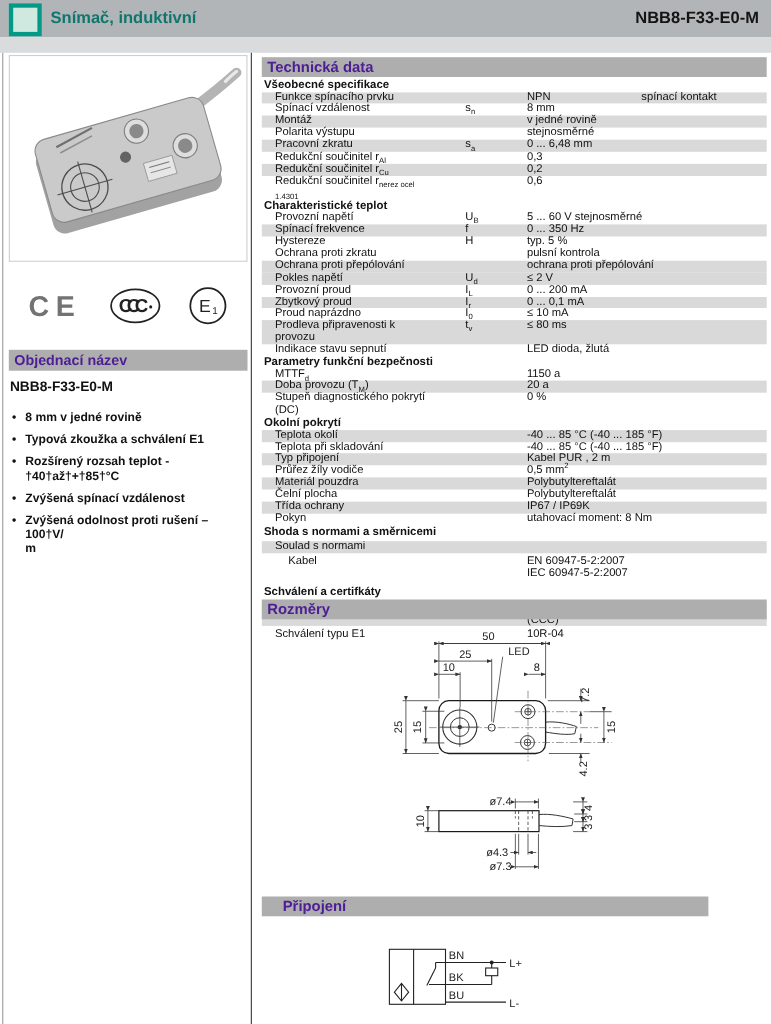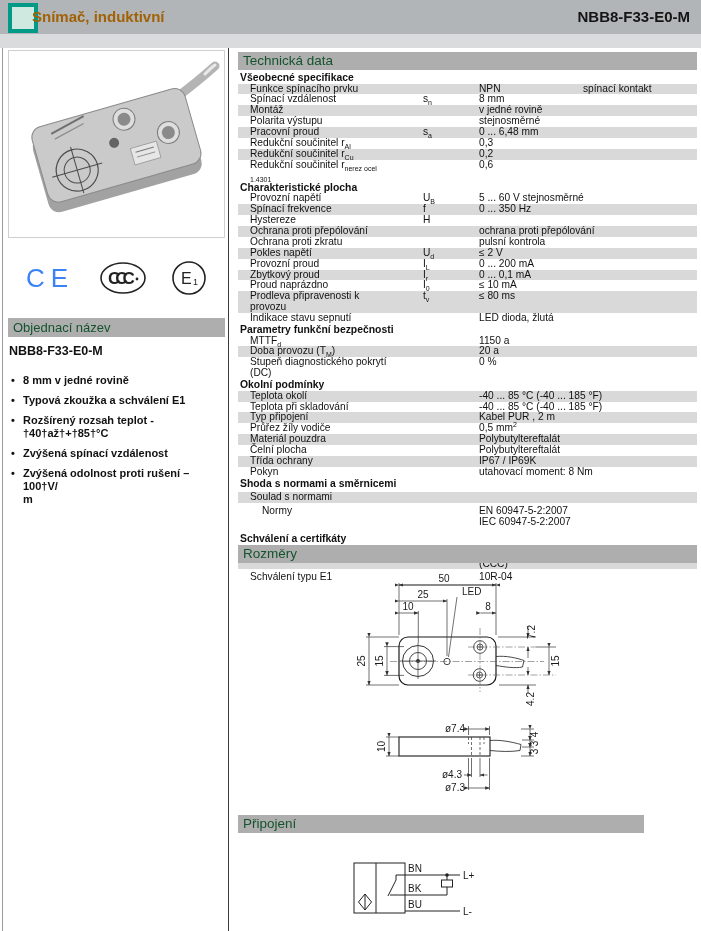--- a/index.html
+++ b/index.html
@@ -1,36 +1,36 @@
 <!DOCTYPE html>
 <html><head>
 <meta charset="utf-8">
 <style>
   html,body{margin:0;padding:0;}
   body{width:701px;height:931px;position:relative;background:#ffffff;
        font-family:"Liberation Sans","DejaVu Sans",sans-serif;color:#111;overflow:hidden;}
   .hdr-bar{position:absolute;left:0;top:0;width:701px;height:34px;background:#b2b5b7;}
   .logo{position:absolute;left:8px;top:3px;width:22px;height:22px;background:#cfe9e1;border:4px solid #029a87;}
-  .hdr-title{position:absolute;left:32px;top:8px;font-size:15px;font-weight:bold;color:#a16207;}
+  .hdr-title{position:absolute;left:46px;top:8px;font-size:15px;font-weight:bold;color:#0f766e;}
   .hdr-code{position:absolute;right:11px;top:8px;font-size:15px;font-weight:bold;color:#141414;}
   .band{position:absolute;left:0;top:34px;width:701px;height:14px;background:#dadbdc;}
   .vline{position:absolute;left:228px;top:48px;width:1px;height:883px;background:#3a3a3a;}
   .lline{position:absolute;left:2px;top:48px;width:1px;height:883px;background:#9b9b9b;}
   .photo-box{position:absolute;left:8px;top:50px;width:217px;height:188px;background:#fff;border:1px solid #cfcfcf;box-sizing:border-box;}
   .certs{position:absolute;left:8px;top:252px;width:217px;height:52px;display:flex;align-items:center;justify-content:space-between;padding:0 18px;box-sizing:border-box;}
-  .ce-mark{font-size:26px;letter-spacing:6px;color:#3b82f6;font-weight:400;}
-  .gray-bar{background:#aeaeae;color:#14532d;font-weight:normal;box-sizing:border-box;}
+  .ce-mark{font-size:26px;letter-spacing:6px;color:#737373;font-weight:700;}
+  .gray-bar{background:#aeaeae;color:#4c1d95;font-weight:bold;box-sizing:border-box;}
   .order-bar{position:absolute;left:8px;top:318px;width:217px;height:19px;font-size:13px;line-height:19px;padding-left:5px;}
   .order-code{position:absolute;left:9px;top:344px;font-size:12.5px;font-weight:bold;}
   .features{position:absolute;left:8px;top:374px;width:212px;margin:0;padding:0;list-style:none;}
   .features li{position:relative;padding-left:15px;margin-bottom:7px;font-size:11px;line-height:13px;font-weight:bold;white-space:pre-line;}
   .features li::before{content:"•";position:absolute;left:3px;top:0;}
   .tech-bar{position:absolute;left:238px;top:52px;width:459px;height:18px;font-size:13.5px;line-height:18px;padding-left:5px;}
   .dim-bar{position:absolute;left:238px;top:545px;width:459px;height:18px;font-size:13.5px;line-height:18px;padding-left:5px;}
-  .conn-bar{position:absolute;left:238px;top:815px;width:406px;height:18px;font-size:13.5px;line-height:18px;padding-left:5px;}
+  .conn-bar{position:absolute;left:238px;top:815px;width:406px;height:18px;font-size:13.5px;line-height:18px;padding-left:19px;}
   .tech-table{position:absolute;left:238px;top:72px;width:459px;font-size:10.2px;}
   .sec-hdr{font-weight:bold;font-size:10.4px;line-height:11.5px;min-height:11.5px;padding-left:2px;}
   .trow{display:grid;grid-template-columns:146px 29px 1fr;min-height:10.9px;line-height:10.9px;padding-left:12px;gap:27px;}
   .trow.shade{background:#d9d9d9;}
   .trow sub{font-size:7px;line-height:0;}
   .trow sup{font-size:7px;line-height:0;}
   .trow .tval .v1{display:inline-block;width:104px;}
   .trow.ind2 .tlabel{padding-left:12px;}
   .trow.mt{margin-top:3px;}
   svg text{font-family:"Liberation Sans","DejaVu Sans",sans-serif;}
@@ -117,63 +117,64 @@
       <div class="tlabel">Montáž</div>
       <div class="tsym"></div>
       <div class="tval">v jedné rovině</div>
     </div>
     <div class="trow">
       <div class="tlabel">Polarita výstupu</div>
       <div class="tsym"></div>
       <div class="tval">stejnosměrné</div>
     </div>
     <div class="trow shade">
-      <div class="tlabel">Pracovní proud</div>
+      <div class="tlabel">Pracovní zkratu</div>
       <div class="tsym">s<sub>a</sub></div>
       <div class="tval">0 ... 6,48 mm</div>
     </div>
     <div class="trow">
       <div class="tlabel">Redukční součinitel r<sub>Al</sub></div>
       <div class="tsym"></div>
       <div class="tval">0,3</div>
     </div>
     <div class="trow shade">
       <div class="tlabel">Redukční součinitel r<sub>Cu</sub></div>
       <div class="tsym"></div>
       <div class="tval">0,2</div>
     </div>
     <div class="trow">
       <div class="tlabel">Redukční součinitel r<sub>nerez ocel 1.4301</sub></div>
       <div class="tsym"></div>
       <div class="tval">0,6</div>
     </div>
-    <div class="sec-hdr">Charakteristické plocha</div>
+    <div class="sec-hdr">Charakteristické teplot</div>
     <div class="trow">
       <div class="tlabel">Provozní napětí</div>
       <div class="tsym">U<sub>B</sub></div>
       <div class="tval">5 ... 60 V stejnosměrné</div>
     </div>
     <div class="trow shade">
       <div class="tlabel">Spínací frekvence</div>
       <div class="tsym">f</div>
       <div class="tval">0 ... 350 Hz</div>
     </div>
     <div class="trow">
       <div class="tlabel">Hystereze</div>
       <div class="tsym">H</div>
+      <div class="tval">typ. 5  %</div>
+    </div>
+    <div class="trow">
+      <div class="tlabel">Ochrana proti zkratu</div>
+      <div class="tsym"></div>
+      <div class="tval">pulsní kontrola</div>
     </div>
     <div class="trow shade">
       <div class="tlabel">Ochrana proti přepólování</div>
       <div class="tsym"></div>
       <div class="tval">ochrana proti přepólování</div>
-    </div>
-    <div class="trow">
-      <div class="tlabel">Ochrana proti zkratu</div>
-      <div class="tsym"></div>
-      <div class="tval">pulsní kontrola</div>
     </div>
     <div class="trow shade">
       <div class="tlabel">Pokles napětí</div>
       <div class="tsym">U<sub>d</sub></div>
       <div class="tval">≤ 2 V</div>
     </div>
     <div class="trow">
       <div class="tlabel">Provozní proud</div>
       <div class="tsym">I<sub>L</sub></div>
       <div class="tval">0 ... 200 mA</div>
@@ -207,21 +208,21 @@
     <div class="trow shade">
       <div class="tlabel">Doba provozu (T<sub>M</sub>)</div>
       <div class="tsym"></div>
       <div class="tval">20 a</div>
     </div>
     <div class="trow">
       <div class="tlabel">Stupeň diagnostického pokrytí (DC)</div>
       <div class="tsym"></div>
       <div class="tval">0 %</div>
     </div>
-    <div class="sec-hdr">Okolní podmínky</div>
+    <div class="sec-hdr">Okolní pokrytí</div>
     <div class="trow shade">
       <div class="tlabel">Teplota okolí</div>
       <div class="tsym"></div>
       <div class="tval">-40 ... 85 °C (-40 ... 185 °F)</div>
     </div>
     <div class="trow">
       <div class="tlabel">Teplota při skladování</div>
       <div class="tsym"></div>
       <div class="tval">-40 ... 85 °C (-40 ... 185 °F)</div>
     </div>
@@ -255,21 +256,21 @@
       <div class="tsym"></div>
       <div class="tval">utahovací moment: 8 Nm</div>
     </div>
     <div class="sec-hdr">Shoda s normami a směrnicemi</div>
     <div class="trow shade mt">
       <div class="tlabel">Soulad s normami</div>
       <div class="tsym"></div>
       <div class="tval"></div>
     </div>
     <div class="trow ind2 mt">
-      <div class="tlabel">Normy</div>
+      <div class="tlabel">Kabel</div>
       <div class="tsym"></div>
       <div class="tval">EN 60947-5-2:2007<br>IEC 60947-5-2:2007</div>
     </div>
     <div class="sec-hdr" style="margin-top: 5px;">Schválení a certifkáty</div>
     <div class="trow shade mt">
       <div class="tlabel">Schválení CCC</div>
       <div class="tsym"></div>
       <div class="tval">S osvědčením China Compulsory Certification (CCC)</div>
     </div>
     <div class="trow mt">

